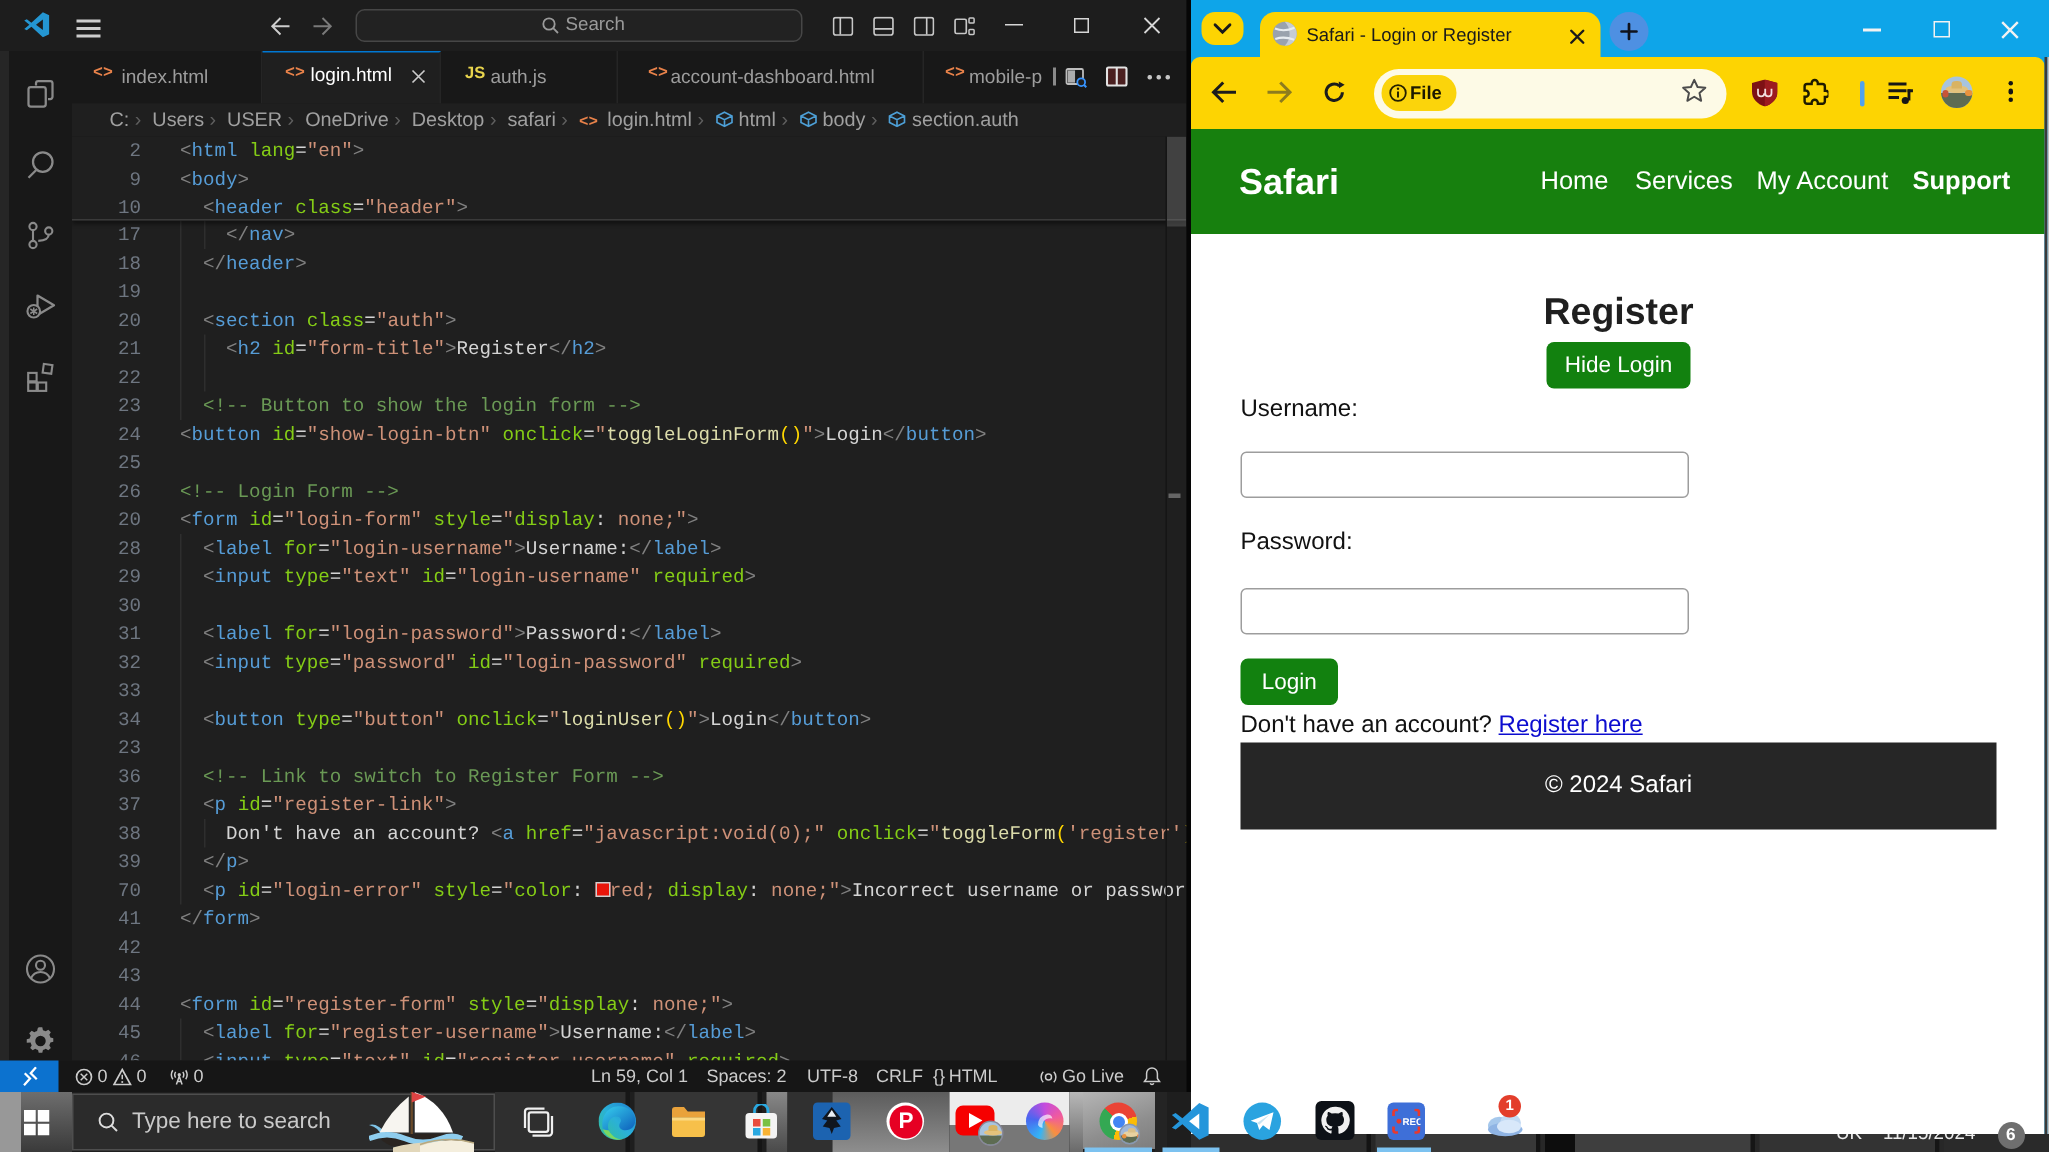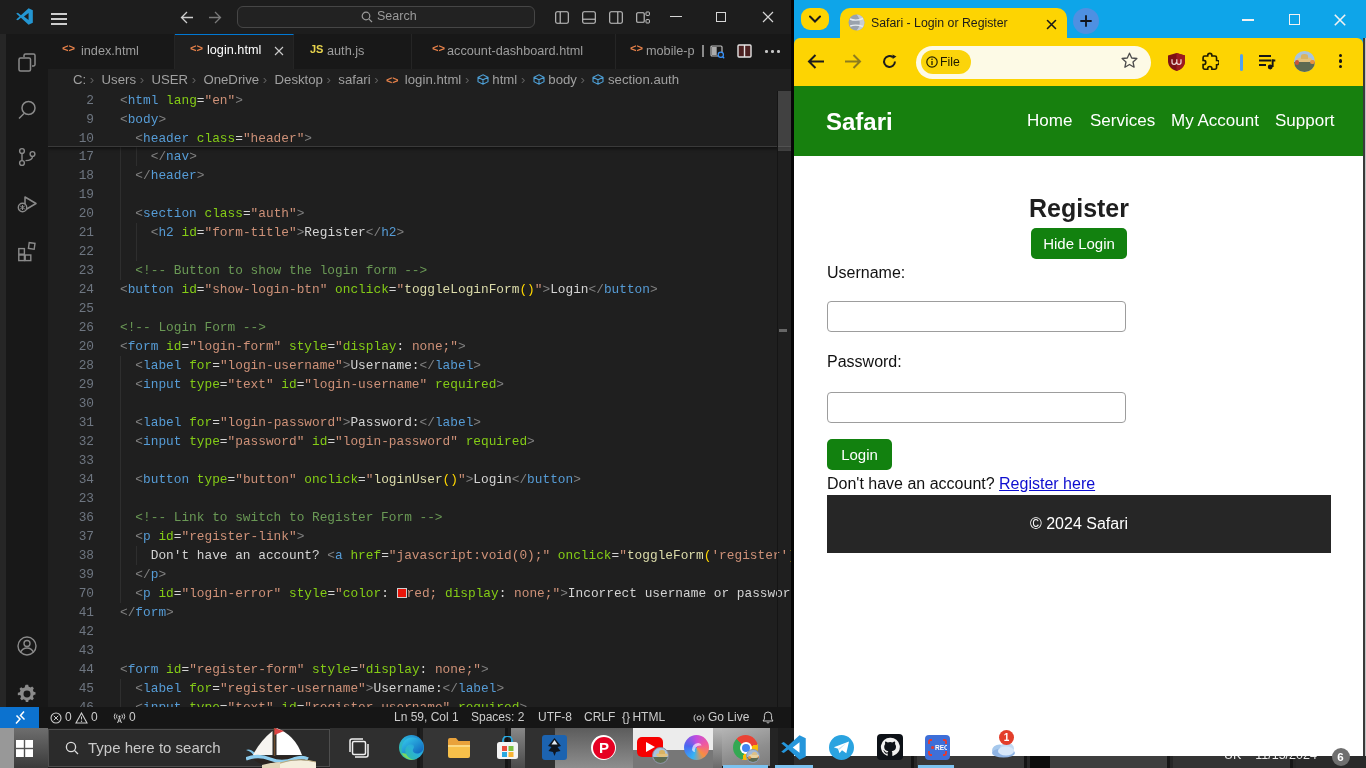--- a/index.html
+++ b/index.html
@@ -460,21 +460,21 @@
           <path d="M11.2 .4 L15.4 2.6 L11.4 5.2 Z" fill="#1c1c1c"></path>
         </svg>
 
       <div class="abs" style="left:122px;top:7.5px;width:235px;height:33.5px;background:#fdfae6;border-radius:17px;"></div>
       <div class="abs" style="left:127px;top:12px;width:50px;height:24px;background:#fbd40b;border-radius:12px;">
         <svg class="abs" style="left:5px;top:6px;" width="12" height="12" viewBox="0 0 12 12">
             <circle cx="6" cy="6" r="5.2" fill="none" stroke="#232000" stroke-width="1.2"></circle>
             <line x1="6" y1="5" x2="6" y2="9" stroke="#232000" stroke-width="1.3"></line>
             <circle cx="6" cy="3.2" r=".8" fill="#232000"></circle>
           </svg>
-        <span class="abs" style="left:19px;top:5px;font-size:12.3px;font-weight:normal;color:#1c1900;">File</span>
+        <span class="abs" style="left:19px;top:5px;font-size:12.3px;font-weight:bold;color:#1c1900;">File</span>
       </div>
       <span class="abs" style="left:185px;top:14px;font-size:14px;color:#202020;margin-top:48px;">C:/Users/USER/On...</span>
       <svg class="abs" style="left:327px;top:14px;" width="17" height="17" viewBox="0 0 17 17">
           <path d="M8.5 1.2 L10.7 6 L15.9 6.5 L12 10 L13.1 15.2 L8.5 12.5 L3.9 15.2 L5 10 L1.1 6.5 L6.3 6 Z" fill="none" stroke="#4c4c4c" stroke-width="1.3" stroke-linejoin="round"></path>
         </svg>
 
       <svg class="abs" style="left:374px;top:15px;" width="17" height="18" viewBox="0 0 17 18">
           <path d="M8.5 0 L17 2.4 V8 c0 5-3.4 8.3-8.5 10 C3.4 16.3 0 13 0 8 V2.4 Z" fill="#7d1115"></path>
           <path d="M8.5 0 L17 2.4 V8 c0 5-3.4 8.3-8.5 10 Z" fill="#9c1b20"></path>
           <path d="M4 6.2 v3 a2.1 2.1 0 0 0 4.2 0 m.6-3 v3 a2.1 2.1 0 0 0 4.2 0 v-3" stroke="#f2dede" stroke-width="1.2" fill="none"></path>
@@ -505,21 +505,21 @@
       <div class="abs" style="left:545px;top:27.1px;width:3.4px;height:3.4px;background:#141414;border-radius:50%;"></div>
     </div>
 
     <div class="abs" style="left:0;top:86px;width:569px;height:670px;background:#ffffff;">
 
       <div class="abs" style="left:0;top:0;width:569px;height:70px;background:#17800e;">
         <span class="abs" style="left:32px;top:22px;font-size:24px;font-weight:bold;color:#fff;">Safari</span>
         <span class="abs" style="left:233px;top:25px;font-size:17px;color:#fff;">Home</span>
         <span class="abs" style="left:296px;top:25px;font-size:17px;color:#fff;">Services</span>
         <span class="abs" style="left:377px;top:25px;font-size:17px;color:#fff;">My Account</span>
-        <span class="abs" style="left:481px;top:25px;font-size:17px;color:#fff;">Support</span>
+        <span class="abs" style="left:481px;top:25px;font-size:17px;color:#fff;font-weight:bold;">Support</span>
       </div>
 
       <div class="abs" style="left:33px;top:108px;width:504px;text-align:center;font-size:25px;font-weight:bold;color:#1f1f1f;">Register</div>
 
       <div class="abs" style="left:237px;top:142px;width:96px;height:31px;background:#12810f;border-radius:5px;text-align:center;line-height:31px;font-size:15px;color:#fff;">Hide Login</div>
 
       <div class="abs" style="left:33px;top:178px;font-size:16px;color:#111;">Username:</div>
       <div class="abs" style="left:33px;top:215px;width:299px;height:31px;background:#fff;border:1.4px solid #9d9d9d;border-radius:4px;"></div>
       <div class="abs" style="left:33px;top:267px;font-size:16px;color:#111;">Password:</div>
       <div class="abs" style="left:33px;top:306px;width:299px;height:31px;background:#fff;border:1.4px solid #9d9d9d;border-radius:4px;"></div>

